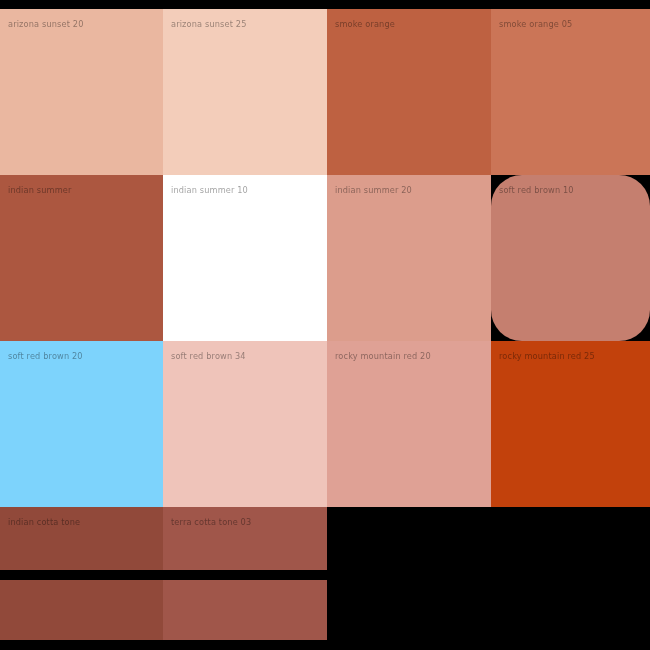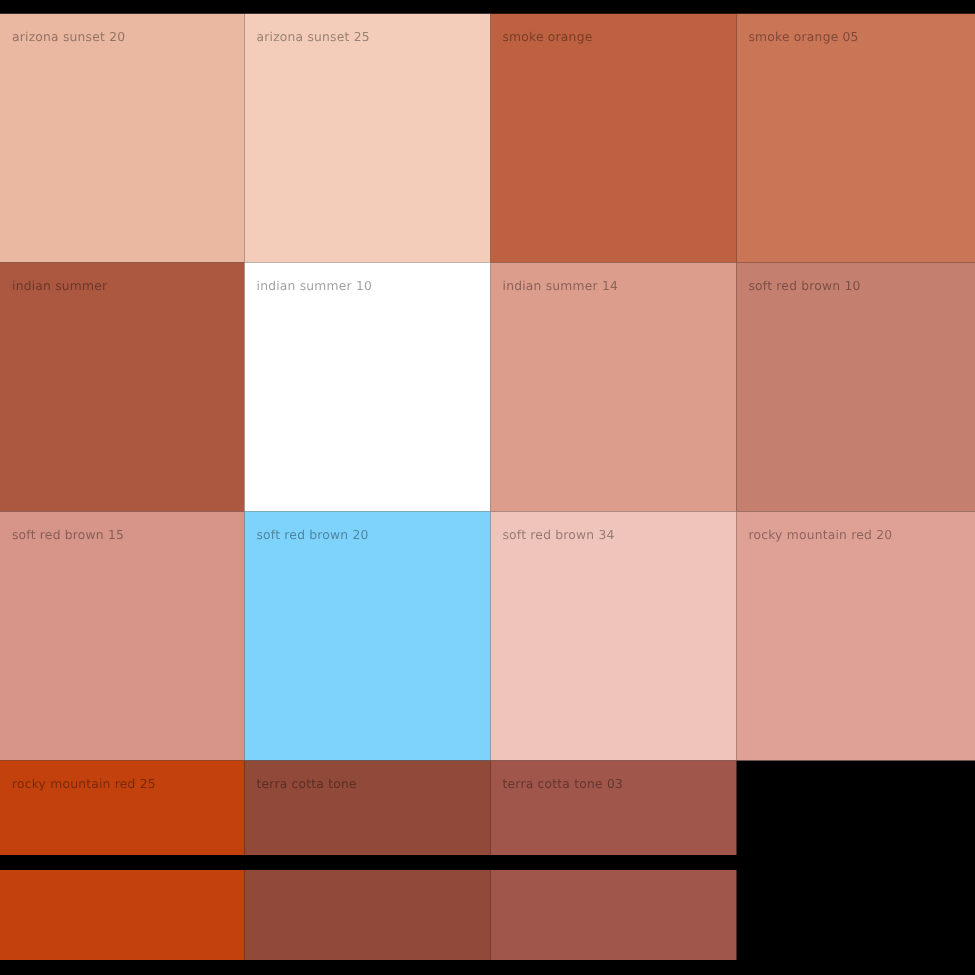--- a/index.html
+++ b/index.html
@@ -84,42 +84,39 @@
       <div class="swatch" style="background: rgb(203, 117, 87); padding-left: 13px;">
         <span class="swatch-label">smoke orange 05</span>
       </div>
       <div class="swatch" style="background: rgb(172, 87, 64);">
         <span class="swatch-label">indian summer</span>
       </div>
       <div class="swatch" style="background: #ffffff;">
         <span class="swatch-label">indian summer 10</span>
       </div>
       <div class="swatch" style="background: rgb(220, 157, 140);">
-        <span class="swatch-label">indian summer 14</span>
+        <span class="swatch-label">indian summer 20</span>
       </div>
-      <div class="swatch" style="background: rgb(197, 127, 111);">
+      <div class="swatch" style="background: rgb(197, 127, 111); border-radius: 31px;">
         <span class="swatch-label">soft red brown 10</span>
-      </div>
-      <div class="swatch" style="background: rgb(215, 149, 138);">
-        <span class="swatch-label">soft red brown 15</span>
       </div>
       <div class="swatch" style="background: #7dd3fc;">
         <span class="swatch-label">soft red brown 20</span>
       </div>
       <div class="swatch" style="background: rgb(239, 196, 186);">
         <span class="swatch-label">soft red brown 34</span>
       </div>
       <div class="swatch" style="background: rgb(223, 161, 149);">
         <span class="swatch-label">rocky mountain red 20</span>
       </div>
       <div class="swatch" style="background: #c2410c; padding-left: 30px;">
         <span class="swatch-label">rocky mountain red 25</span>
       </div>
       <div class="swatch" style="background: rgb(145, 73, 58);">
-        <span class="swatch-label">terra cotta tone</span>
+        <span class="swatch-label">indian cotta tone</span>
       </div>
       <div class="swatch" style="background: rgb(160, 86, 74);">
         <span class="swatch-label">terra cotta tone 03</span>
       </div>
     </div>
 
   <div class="letterbox bottom"></div>
 
 </div>
 

